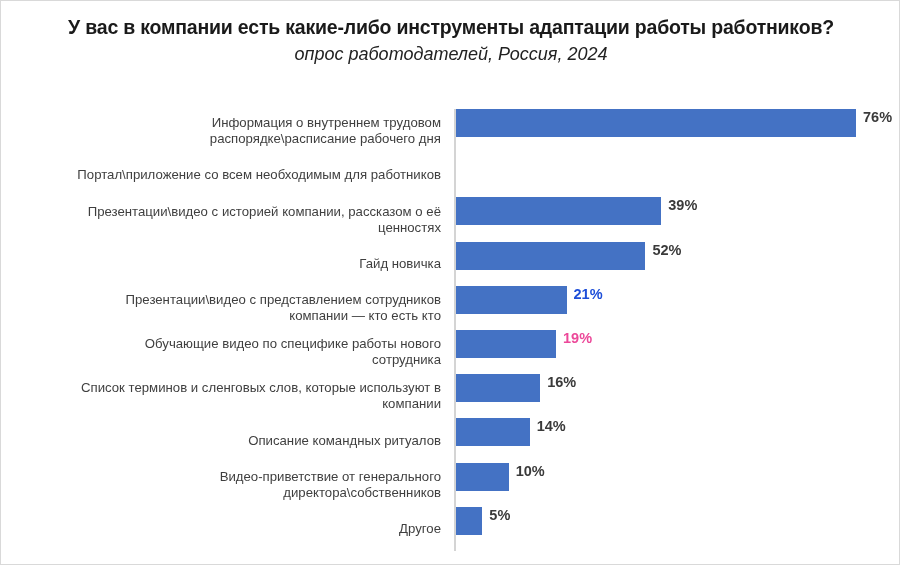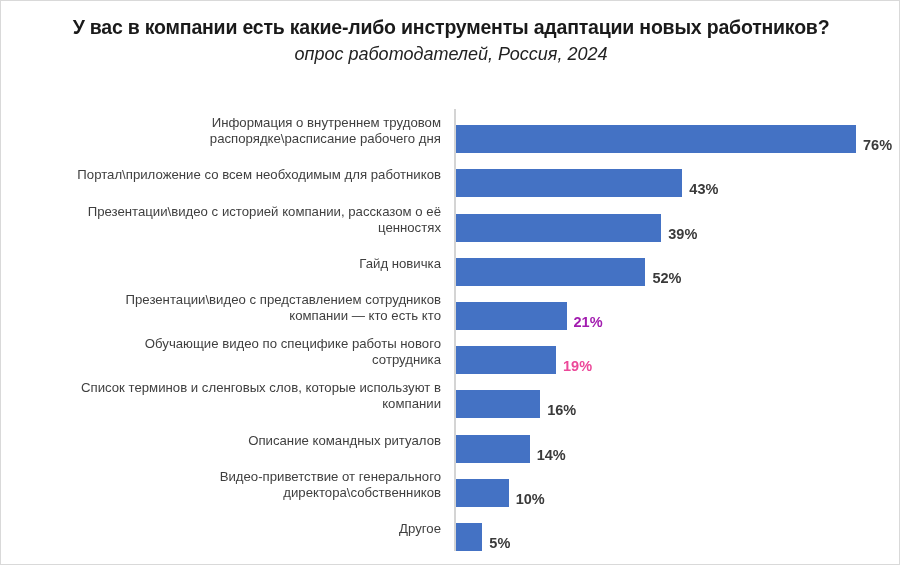--- a/index.html
+++ b/index.html
@@ -88,21 +88,21 @@
     font-family: "Liberation Sans", sans-serif;
     font-size: 13.2px;
     color: #3f3f3f;
     line-height: 16px;
     white-space: pre-line;
   }
   .bar-wrap {
     position: absolute;
     left: 455px;
     display: flex;
-    align-items: flex-end;
+    align-items: flex-start;
     height: 100%;
   }
   .bar {
     height: 28px;
     background: #4472c4;
   }
   .bar-value {
     font-family: "Liberation Sans", sans-serif;
     font-size: 14.5px;
     font-weight: bold;
@@ -110,41 +110,37 @@
     margin-left: 7px;
     white-space: nowrap;
   }
 </style>
 </head>
 <body>
 
 <div class="chart-frame">
 
   <div class="title-block">
-    <div class="chart-title">У вас в компании есть какие-либо инструменты адаптации новых работников?</div>
+    <div class="chart-title">У вас в компании есть какие-либо инструменты адаптации работы работников?</div>
     <div class="chart-subtitle">опрос работодателей, Россия, 2024</div>
   </div>
 
   <div class="plot">
     <div class="axis-line"></div>
     <div class="rows" id="rows">
         <div class="row">
           <div class="cat-label">Информация о внутреннем трудовом
 распорядке\расписание рабочего дня</div>
           <div class="bar-wrap">
             <div class="bar" style="width: 400px; background: rgb(68, 114, 196);"></div>
             <div class="bar-value" style="color: rgb(58, 58, 58);">76%</div>
           </div>
         </div>
         <div class="row">
           <div class="cat-label">Портал\приложение со всем необходимым для работников</div>
-          <div class="bar-wrap">
-            <div class="bar" style="width: 226.316px; background: rgb(68, 114, 196);"></div>
-            <div class="bar-value" style="color: rgb(58, 58, 58);">43%</div>
-          </div>
         </div>
         <div class="row">
           <div class="cat-label">Презентации\видео с историей компании, рассказом о её
 ценностях</div>
           <div class="bar-wrap">
             <div class="bar" style="width: 205.263px; background: rgb(68, 114, 196);"></div>
             <div class="bar-value" style="color: rgb(58, 58, 58);">39%</div>
           </div>
         </div>
         <div class="row">
@@ -152,21 +148,21 @@
           <div class="bar-wrap">
             <div class="bar" style="width: 189.474px; background: rgb(68, 114, 196);"></div>
             <div class="bar-value" style="color: rgb(58, 58, 58);">52%</div>
           </div>
         </div>
         <div class="row">
           <div class="cat-label">Презентации\видео с представлением сотрудников
 компании — кто есть кто</div>
           <div class="bar-wrap">
             <div class="bar" style="width: 110.526px; background: rgb(68, 114, 196);"></div>
-            <div class="bar-value" style="color: #a21caf;">21%</div>
+            <div class="bar-value" style="color: #1d4ed8;">21%</div>
           </div>
         </div>
         <div class="row">
           <div class="cat-label">Обучающие видео по специфике работы нового
 сотрудника</div>
           <div class="bar-wrap">
             <div class="bar" style="width: 100px; background: rgb(68, 114, 196);"></div>
             <div class="bar-value" style="color: #ec4899;">19%</div>
           </div>
         </div>

